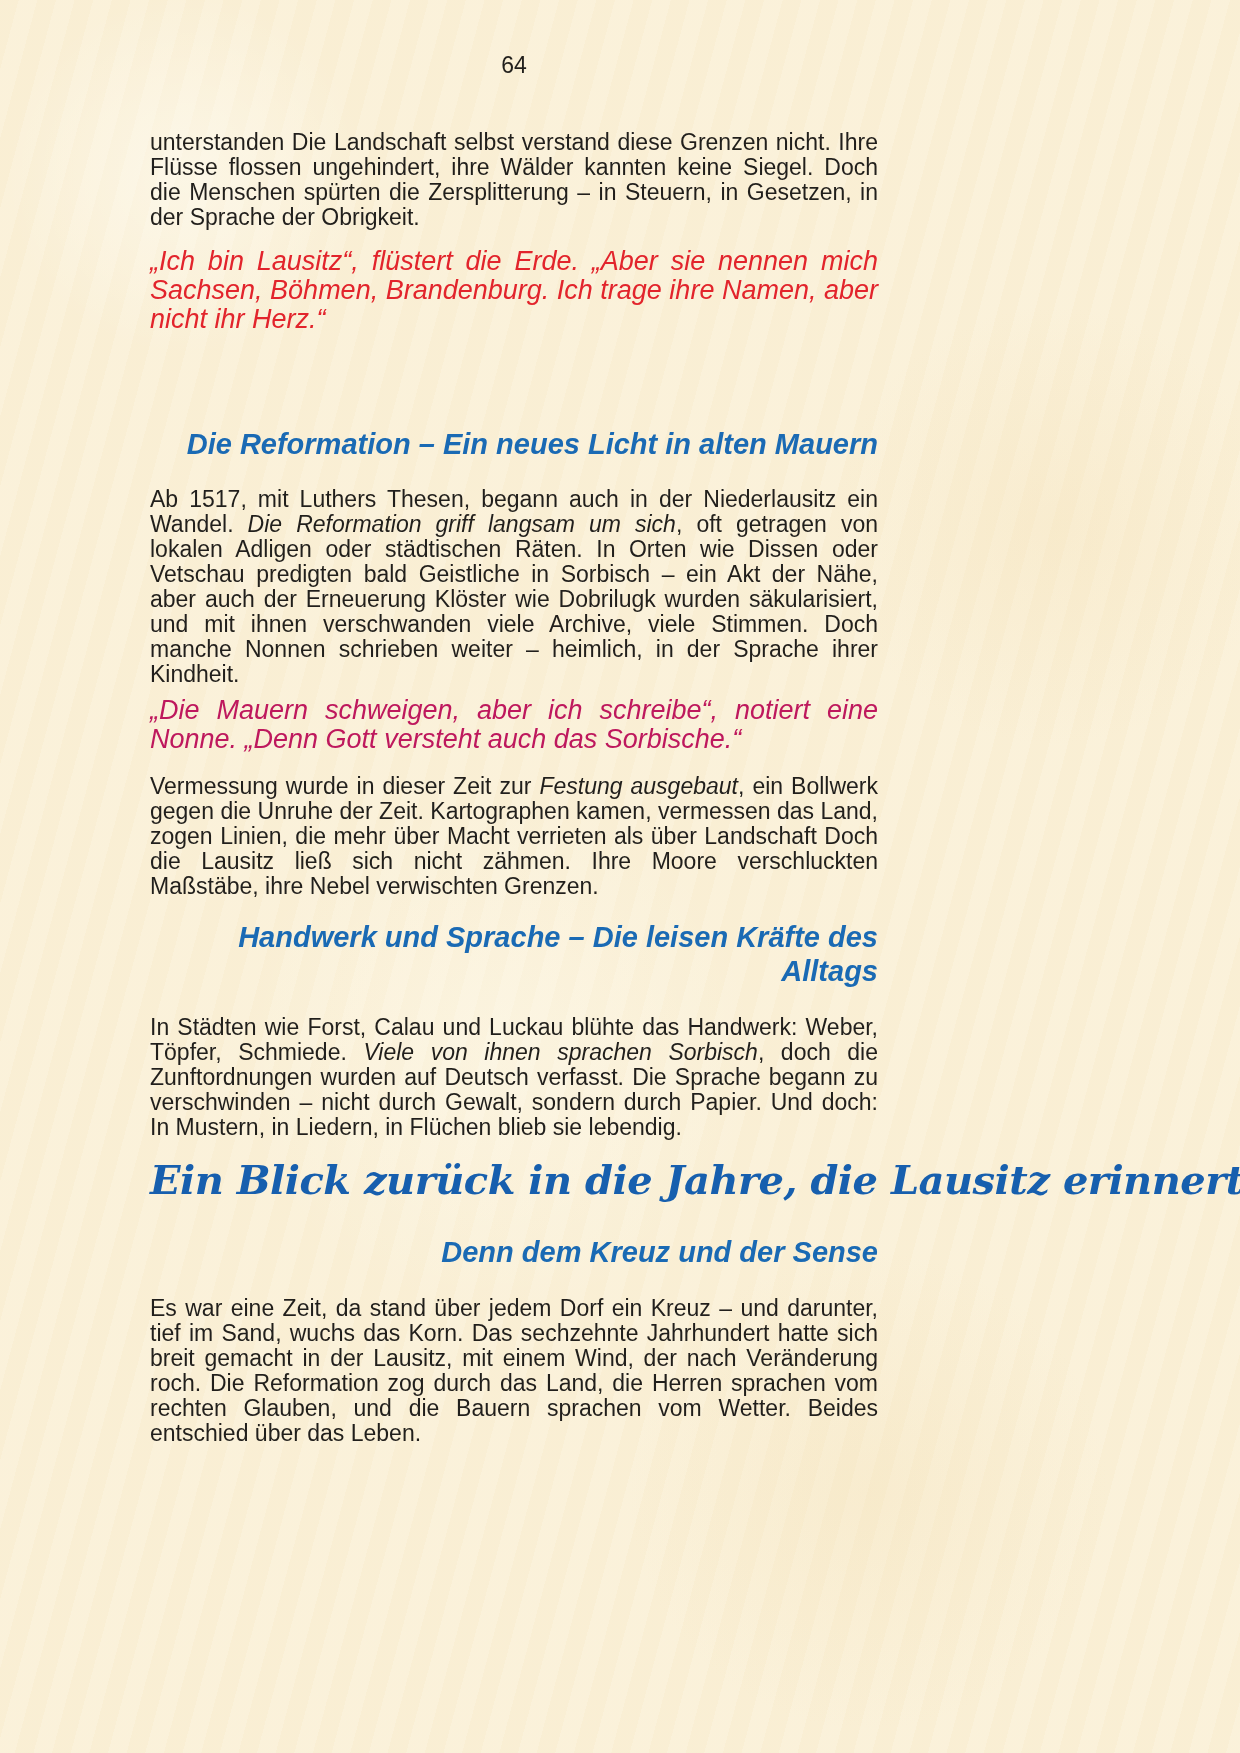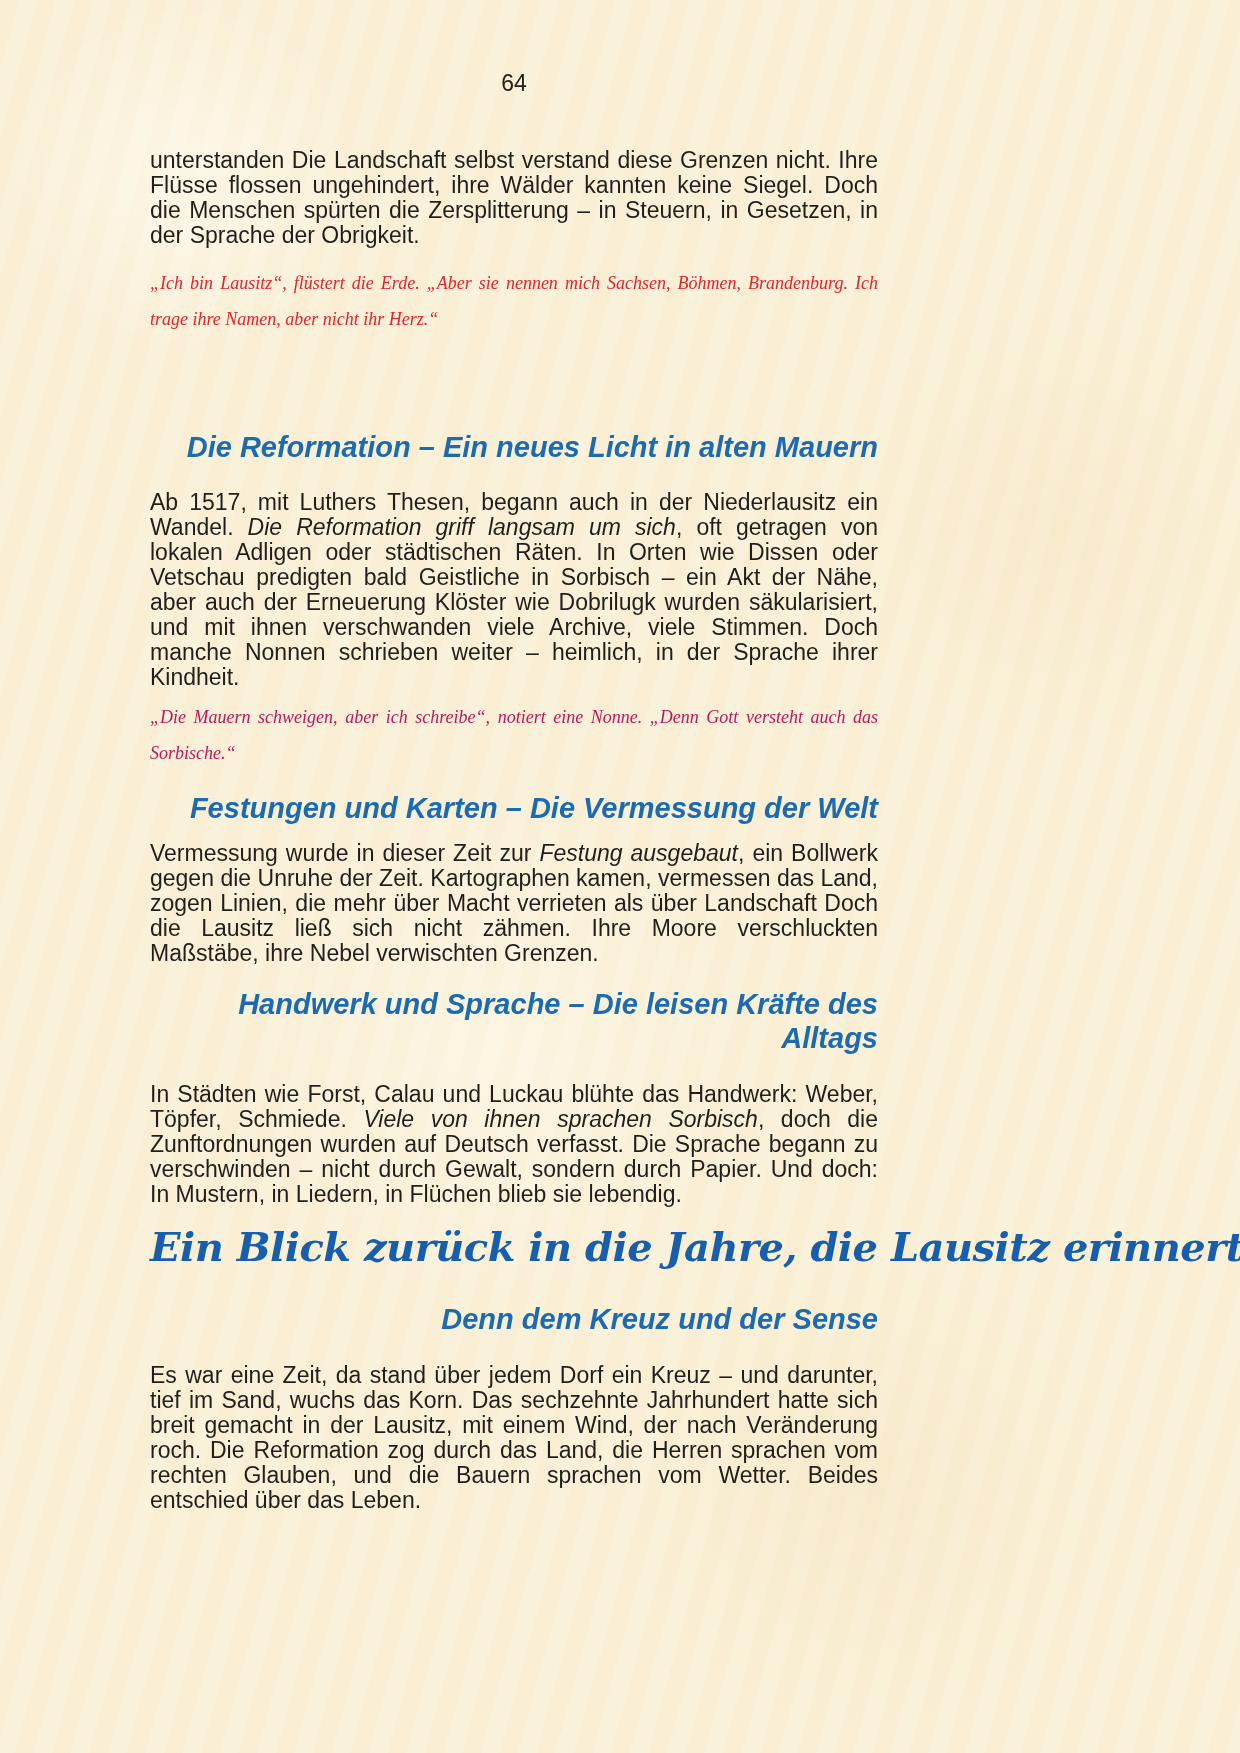--- a/index.html
+++ b/index.html
@@ -18,43 +18,42 @@
       radial-gradient(circle at 70% 85%, rgba(242,222,178,0.28) 0px, rgba(242,222,178,0) 240px),
       repeating-linear-gradient(105deg, rgba(245,228,190,0.12) 0 18px, rgba(255,251,240,0.12) 18px 36px);
     font-family: "Liberation Sans", sans-serif;
     color: #211f1c;
     -webkit-font-smoothing: antialiased;
   }
   .page {
     box-sizing: border-box;
     width: 1028px;
     height: 1753px;
-    padding: 70px 150px 0 150px;
+    padding: 52px 150px 0 150px;
   }
   .page-number {
     font-size: 23px;
     line-height: 27px;
     text-align: center;
     margin: 0 0 51px 0;
     color: #211f1c;
   }
   .para {
     font-size: 23px;
     line-height: 25px;
     text-align: justify;
     margin: 0;
   }
   .para .it { font-style: italic; }
   .quote {
-    font-size: 18px;
-    line-height: 36px;
+    font-size: 27px;
+    line-height: 29px;
     font-style: italic;
     text-align: justify;
     margin: 0;
-    font-family: Liberation Serif, serif;
   }
   .quote-red   { color: #e2242c; }
   .quote-red-bold { color: #e2242c; font-weight: bold; }
   .quote-black { color: #be185d; }
   .heading {
     font-size: 29px;
     line-height: 34px;
     font-weight: bold;
     font-style: italic;
     color: #1a6ab4;
@@ -96,21 +95,20 @@
   <p class="para mb-intro"><span>unterstanden Die Landschaft selbst verstand diese Grenzen nicht. Ihre Flüsse flossen ungehindert, ihre Wälder kannten keine Siegel. Doch die Menschen spürten die Zersplitterung – in Steuern, in Gesetzen, in der Sprache der Obrigkeit.</span></p>
 
   <p class="quote quote-red mb-quote1">„Ich bin Lausitz“, flüstert die Erde. „Aber sie nennen mich Sachsen, Böhmen, Brandenburg. Ich trage ihre Namen, aber nicht ihr Herz.“</p>
 
   <h2 class="heading mb-h1">Die Reformation – Ein neues Licht in alten Mauern</h2>
 
   <p class="para mb-para2"><span>Ab 1517, mit Luthers Thesen, begann auch in der Niederlausitz ein Wandel. </span><span class="it">Die Reformation griff langsam um sich</span><span>, oft getragen von lokalen Adligen oder städtischen Räten. In Orten wie Dissen oder Vetschau predigten bald Geistliche in Sorbisch – ein Akt der Nähe, aber auch der Erneuerung Klöster wie Dobrilugk wurden säkularisiert, und mit ihnen verschwanden viele Archive, viele Stimmen. Doch manche Nonnen schrieben weiter – heimlich, in der Sprache ihrer Kindheit.</span></p>
 
   <p class="quote quote-black mb-quote2">„Die Mauern schweigen, aber ich schreibe“, notiert eine Nonne. „Denn Gott versteht auch das Sorbische.“</p>
 
-  <h2 class="heading mb-h2">Festungen und Karten – Die Vermessung der Welt</h2>
 
   <p class="para mb-para3"><span>Vermessung wurde in dieser Zeit zur </span><span class="it">Festung ausgebaut</span><span>, ein Bollwerk gegen die Unruhe der Zeit. Kartographen kamen, vermessen das Land, zogen Linien, die mehr über Macht verrieten als über Landschaft Doch die Lausitz ließ sich nicht zähmen. Ihre Moore verschluckten Maßstäbe, ihre Nebel verwischten Grenzen.</span></p>
 
 
   <h2 class="heading mb-h3">Handwerk und Sprache – Die leisen Kräfte des Alltags</h2>
 
   <p class="para mb-para4"><span>In Städten wie Forst, Calau und Luckau blühte das Handwerk: Weber, Töpfer, Schmiede. </span><span class="it">Viele von ihnen sprachen Sorbisch</span><span>, doch die Zunftordnungen wurden auf Deutsch verfasst. Die Sprache begann zu verschwinden – nicht durch Gewalt, sondern durch Papier. Und doch: In Mustern, in Liedern, in Flüchen blieb sie lebendig.</span></p>
 
 
   <h1 class="chapter-heading">Ein Blick zurück in die Jahre, die Lausitz erinnert sich</h1>

